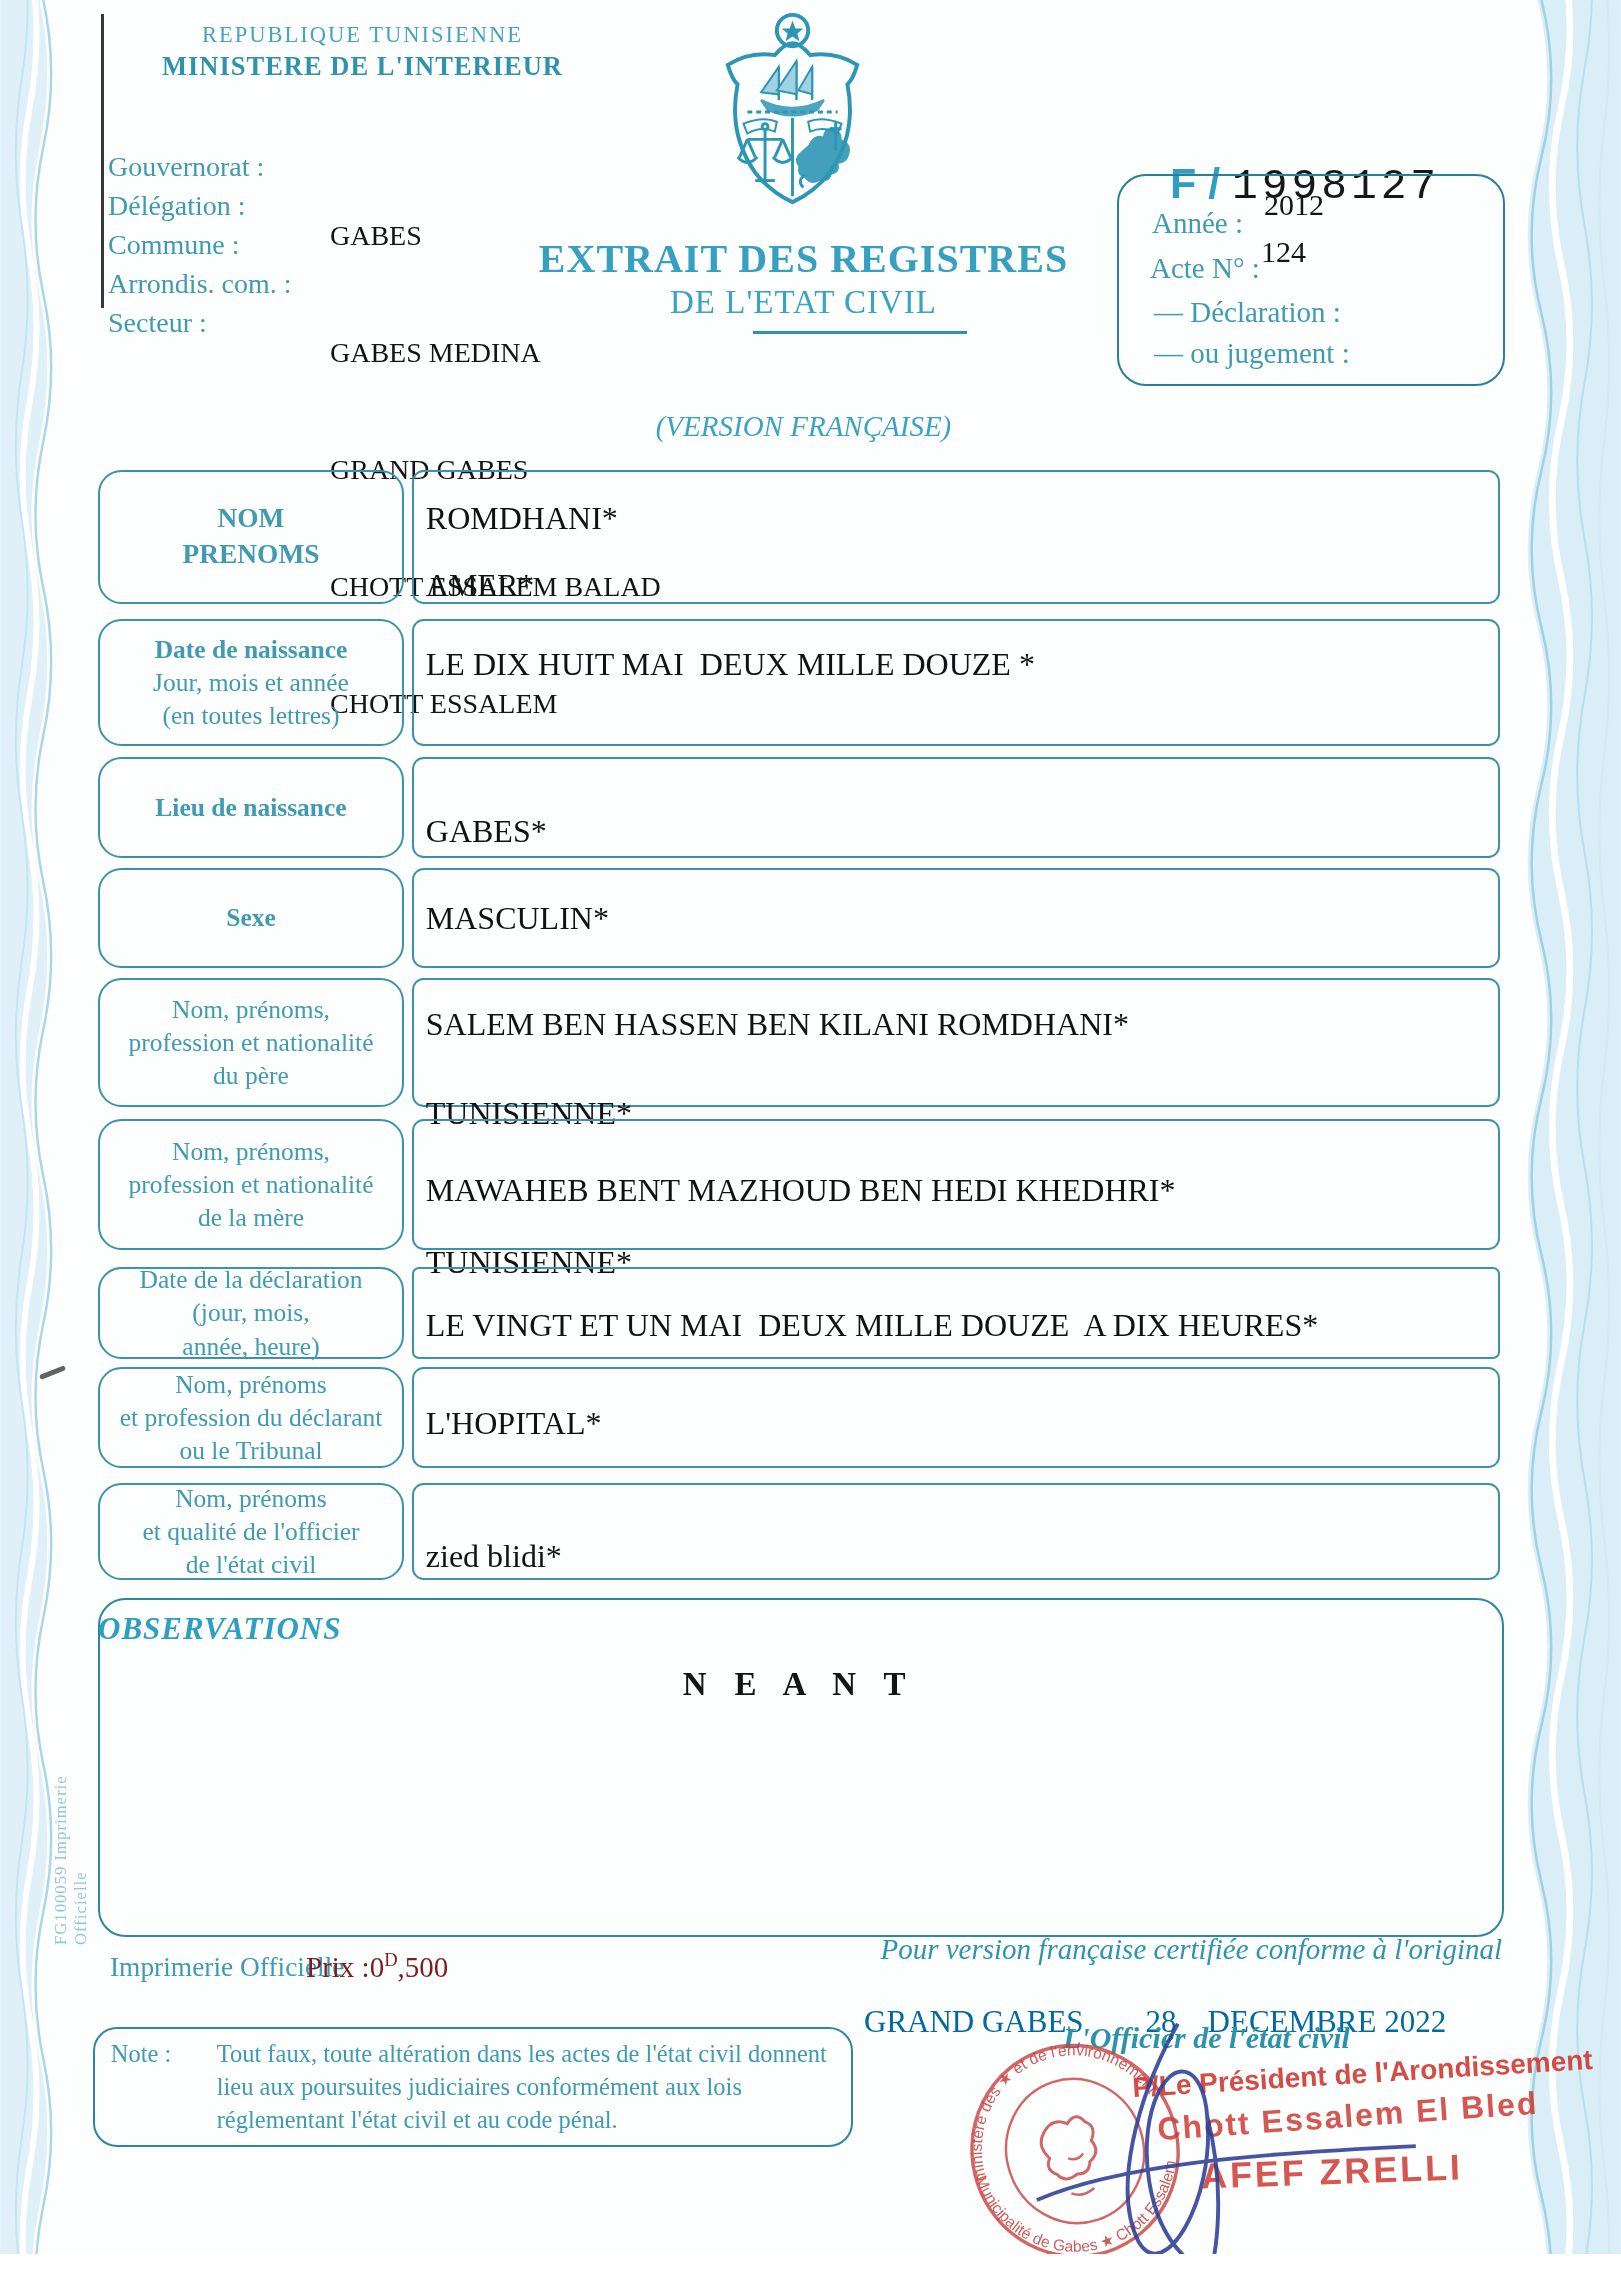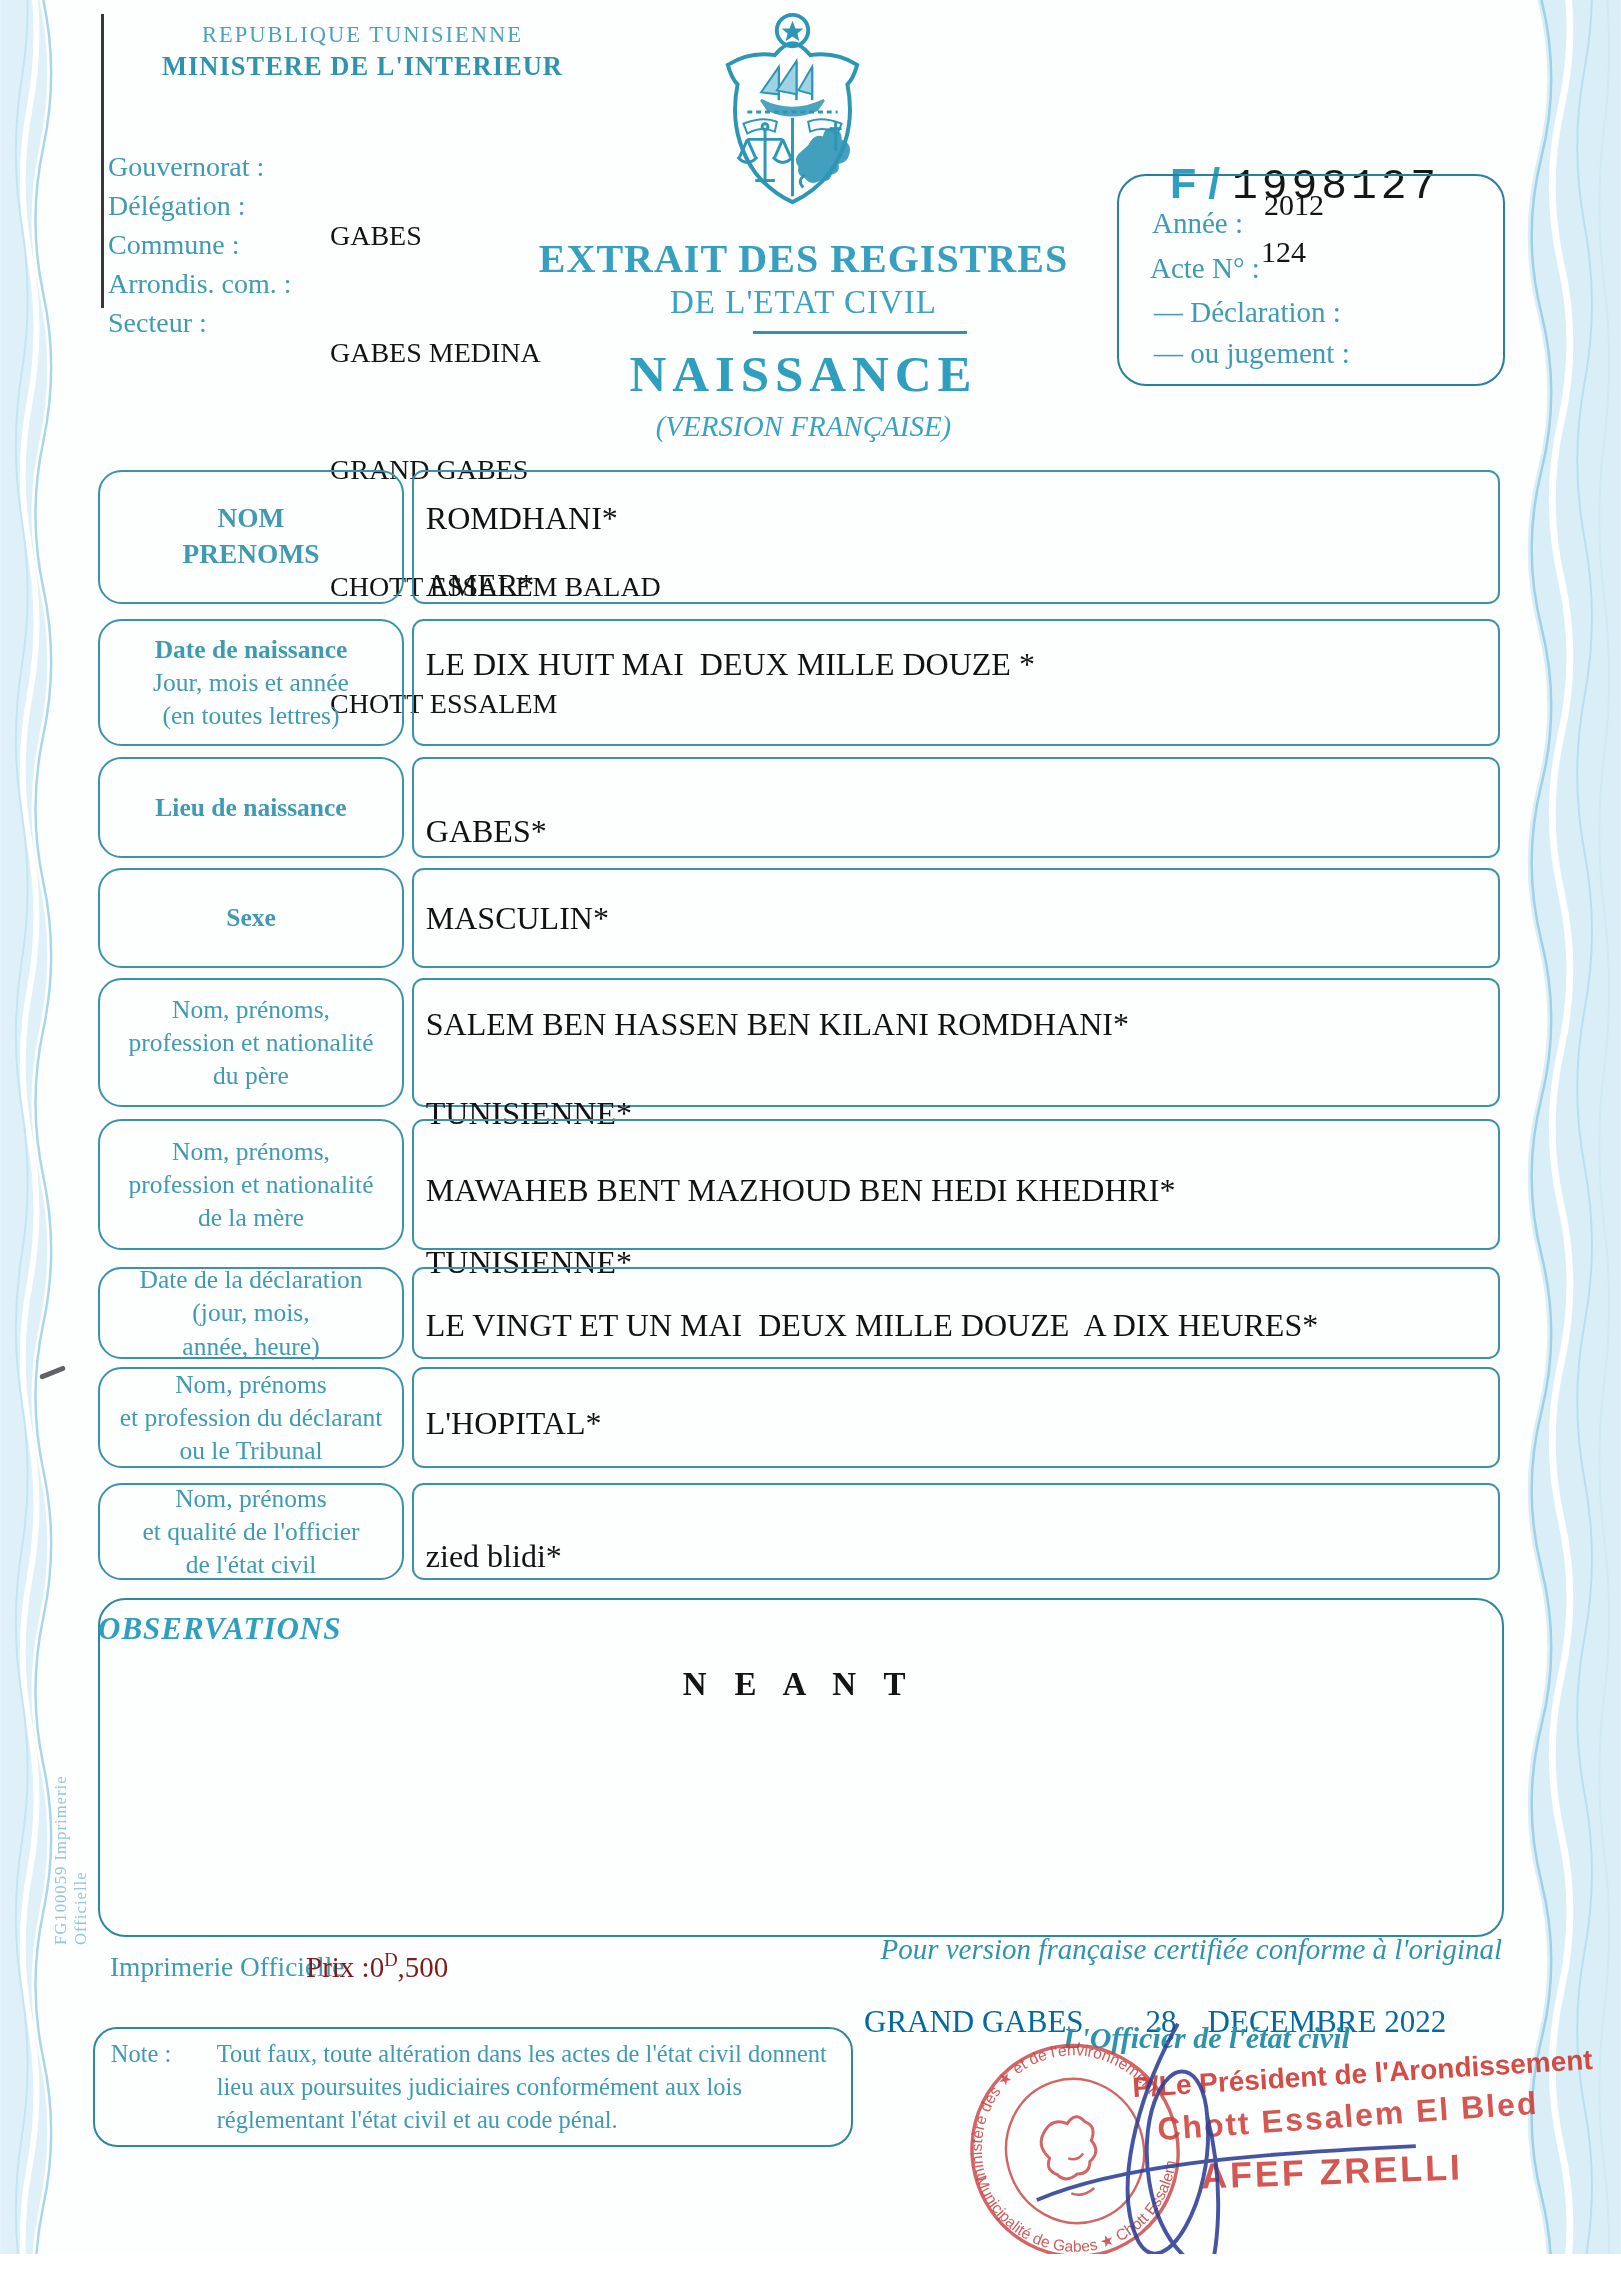--- a/index.html
+++ b/index.html
@@ -142,21 +142,20 @@
       <path d="M96,140 q6,-12 15,-9 q2,-11 11,-8 q9,3 8,11 q11,4 8,15 q-2,9 -11,10 q2,9 -7,11 q-2,8 -11,6 q-11,6 -17,-3 q-8,-2 -6,-11 q-6,-9 2,-15 z" fill="#2e96b5" opacity=".9"></path>
       <line x1="124" y1="116" x2="124" y2="146" stroke="#2e96b5" stroke-width="3"></line>
       <line x1="118" y1="123" x2="130" y2="123" stroke="#2e96b5" stroke-width="3"></line>
       <path d="M93,170 q-9,6 -2,13" fill="none" stroke="#2e96b5" stroke-width="3"></path>
     </g>
   </svg>
 
   <div class="abs t1">EXTRAIT DES REGISTRES</div>
   <div class="abs t2">DE L'ETAT CIVIL</div>
   <div class="abs t-underline"></div>
-  <div class="abs t3">NAISSANCE</div>
   <div class="abs t4">(VERSION FRANÇAISE)</div>
 
   <div class="abs ref">
     <span class="pre">F / </span><span class="num">1998127</span>
   </div>
 
   <div class="abs act-box">
     <span class="lab a-annee">Année :</span>
     <span class="val v-annee">2012</span>
     <span class="lab a-acte">Acte N° :</span>
@@ -210,21 +209,21 @@
       </div>
       <div class="value-box" style="top: 1119px; height: 131px;">
         <span class="vline" style="top: 51px;">MAWAHEB BENT MAZHOUD BEN HEDI KHEDHRI*</span>
         <span class="vline" style="top: 123px;">TUNISIENNE*</span>
       </div>
       <div class="label-box" style="top: 1267px; height: 92px; font-size: 25.5px;">
         <span>Date de la déclaration</span>
         <span>(jour, mois,</span>
         <span>année, heure)</span>
       </div>
-      <div class="value-box" style="top: 1267px; height: 92px;">
+      <div class="value-box" style="top: 1267px; height: 92px; border-radius: 7px;">
         <span class="vline" style="top: 38px;">LE VINGT ET UN MAI  DEUX MILLE DOUZE  A DIX HEURES*</span>
       </div>
       <div class="label-box" style="top: 1367px; height: 101px; font-size: 25.5px;">
         <span>Nom, prénoms</span>
         <span>et profession du déclarant</span>
         <span>ou le Tribunal</span>
       </div>
       <div class="value-box" style="top: 1367px; height: 101px;">
         <span class="vline" style="top: 36px;">L'HOPITAL*</span>
       </div>

